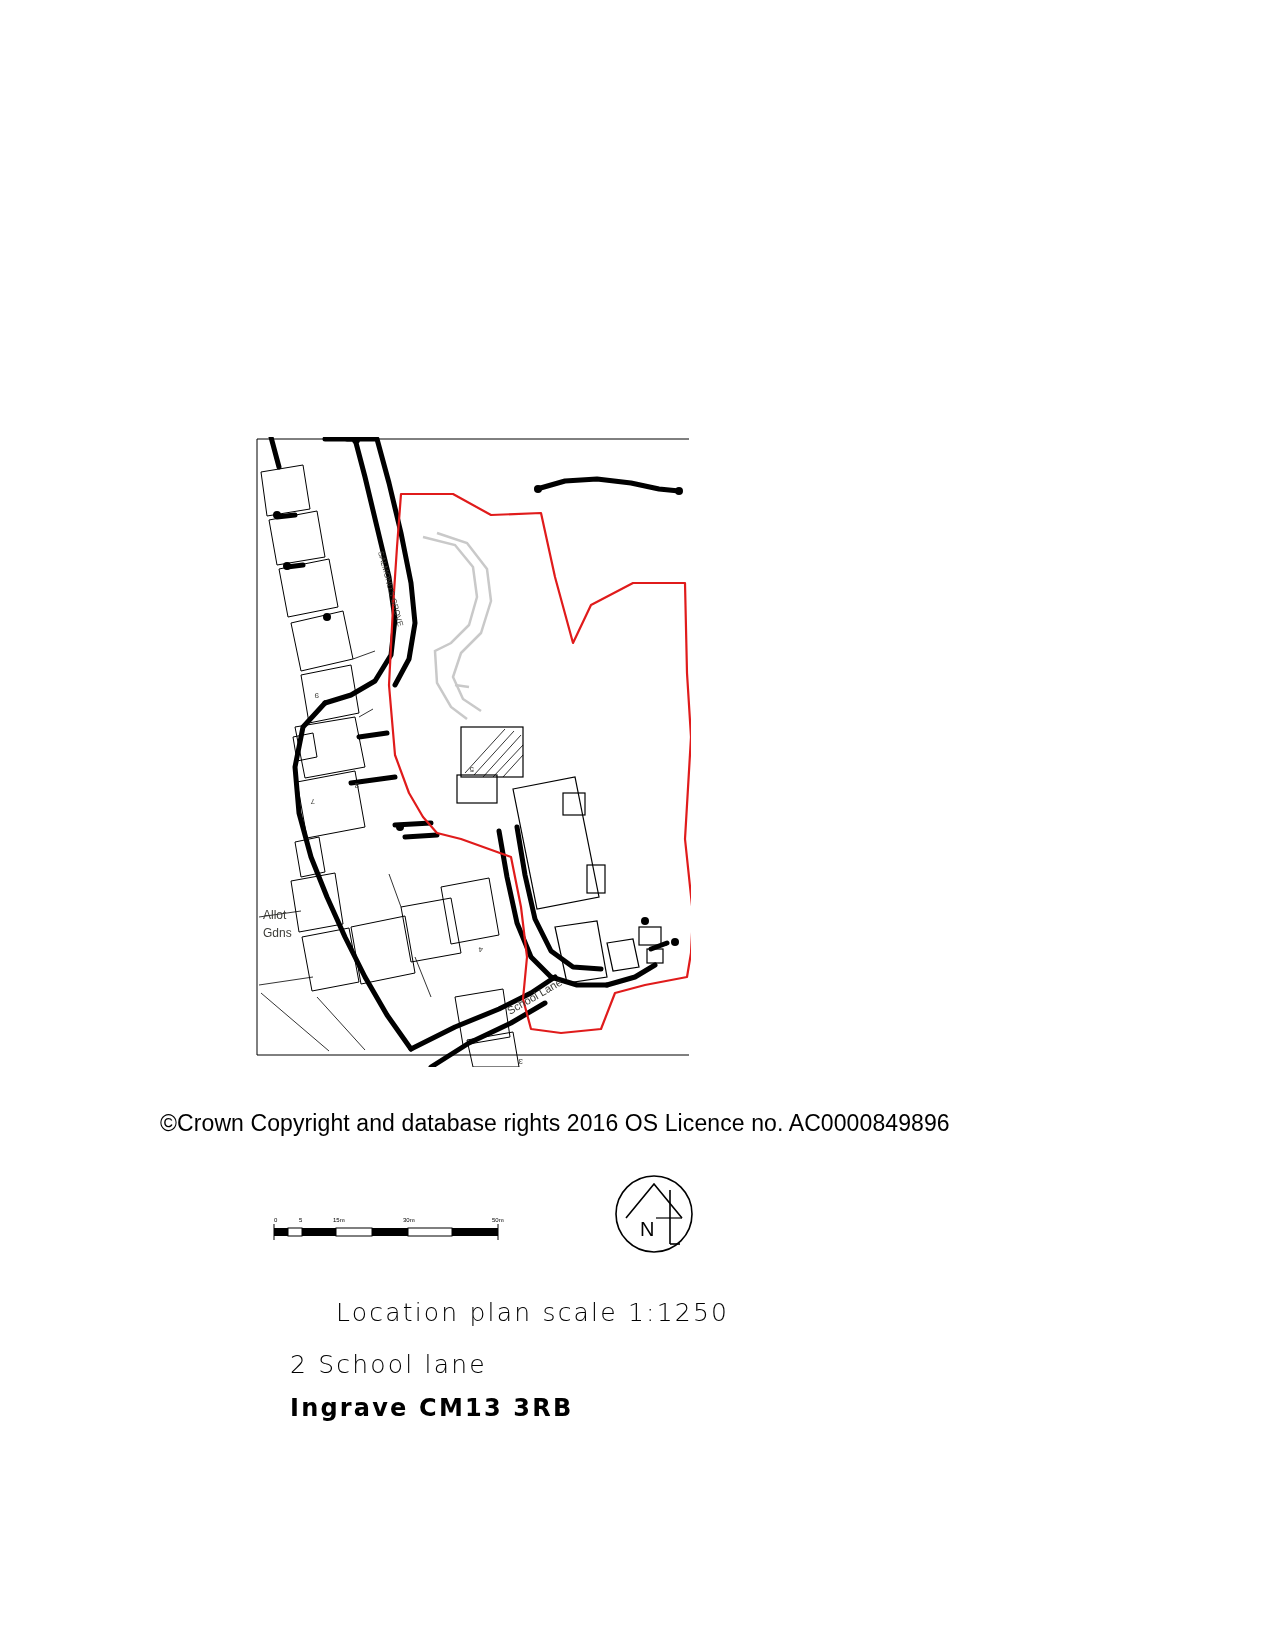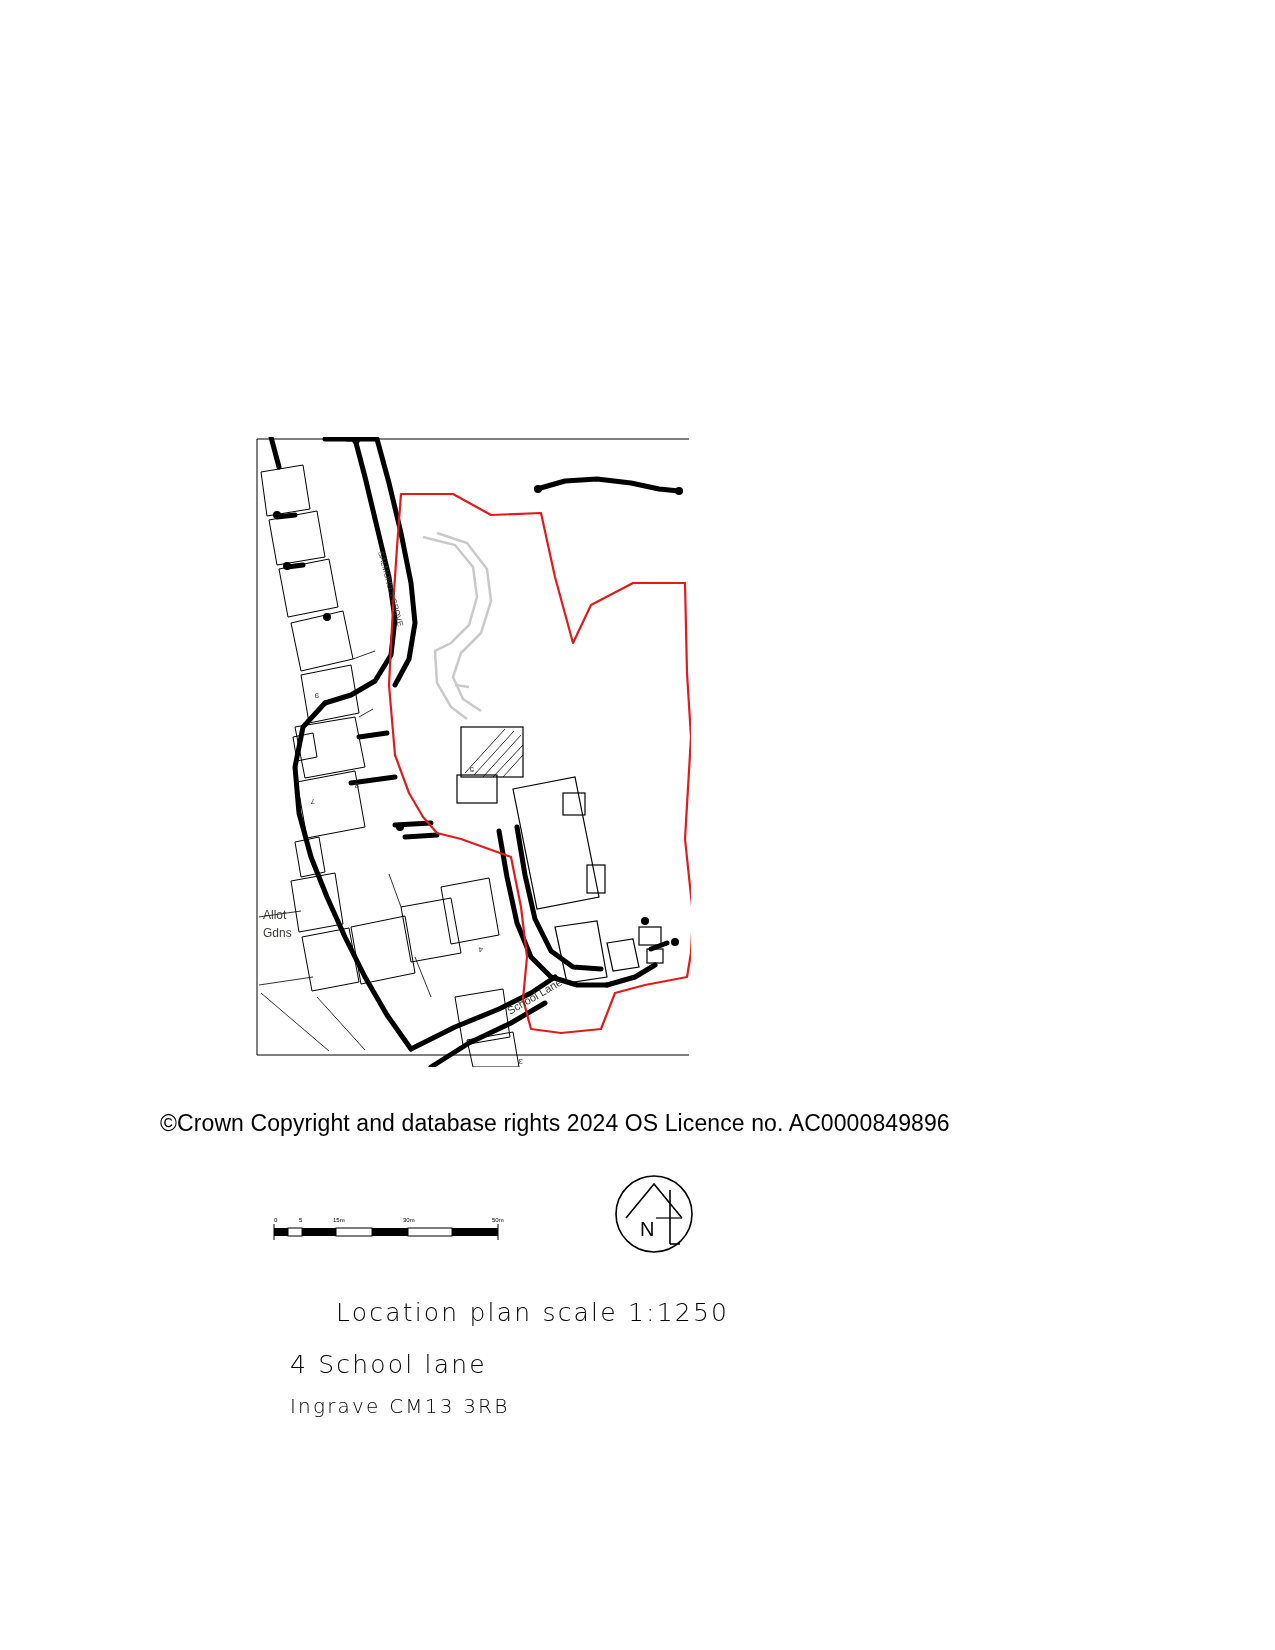--- a/index.html
+++ b/index.html
@@ -79,21 +79,22 @@
     font-size: 25px;
   }
   #address-line-1 {
     left: 290px;
     top: 1350px;
     font-size: 25px;
   }
   #address-line-2 {
     left: 290px;
     top: 1394px;
-    font-size: 20px;
+    font-size: 24px;
+    font-weight: bold;
   }
 
   
   .maplabel {
     font-family: "Liberation Sans", sans-serif;
     fill: #3b3b36;
   }
 </style>
 </head>
 <body>
@@ -223,21 +224,21 @@
       <text class="maplabel" x="64" y="256" font-size="8" transform="rotate(180 64 256)">9</text>
       <text class="maplabel" x="104" y="346" font-size="8" transform="rotate(180 104 346)">8</text>
       <text class="maplabel" x="60" y="362" font-size="8" transform="rotate(180 60 362)">7</text>
       <text class="maplabel" x="219" y="330" font-size="8" transform="rotate(180 219 330)">5</text>
       <text class="maplabel" x="228" y="510" font-size="8" transform="rotate(180 228 510)">4</text>
       <text class="maplabel" x="268" y="622" font-size="8" transform="rotate(180 268 622)">3</text>
     </g>
   </svg>
 </div>
 
-<div id="copyright-line">©Crown Copyright and database rights 2024 OS Licence no. AC0000849896</div>
+<div id="copyright-line">©Crown Copyright and database rights 2016 OS Licence no. AC0000849896</div>
 
 <div id="scale-bar">
   <svg viewBox="0 0 240 44" xmlns="http://www.w3.org/2000/svg">
 
     <g font-family="Liberation Sans, sans-serif" font-size="6" fill="#000">
       <text x="4" y="10">0</text>
       <text x="29" y="10">5</text>
       <text x="63" y="10">15m</text>
       <text x="133" y="10">30m</text>
       <text x="222" y="10">50m</text>
@@ -265,14 +266,14 @@
     <path d="M14 46 L42 12 L70 46" fill="none" stroke="#000" stroke-width="1.6"></path>
 
     <line x1="58" y1="18" x2="58" y2="72" stroke="#000" stroke-width="1.6"></line>
     <line x1="58" y1="72" x2="68" y2="72" stroke="#000" stroke-width="1.6"></line>
     <line x1="44" y1="46" x2="70" y2="46" stroke="#000" stroke-width="1.2"></line>
     <text x="28" y="64" font-family="Liberation Sans, sans-serif" font-size="20" fill="#000">N</text>
   </svg>
 </div>
 
 <div class="hand" id="plan-title">Location plan scale 1:1250</div>
-<div class="hand" id="address-line-1">4 School lane</div>
+<div class="hand" id="address-line-1">2 School lane</div>
 <div class="hand" id="address-line-2">Ingrave CM13 3RB</div>
 
 </body></html>

